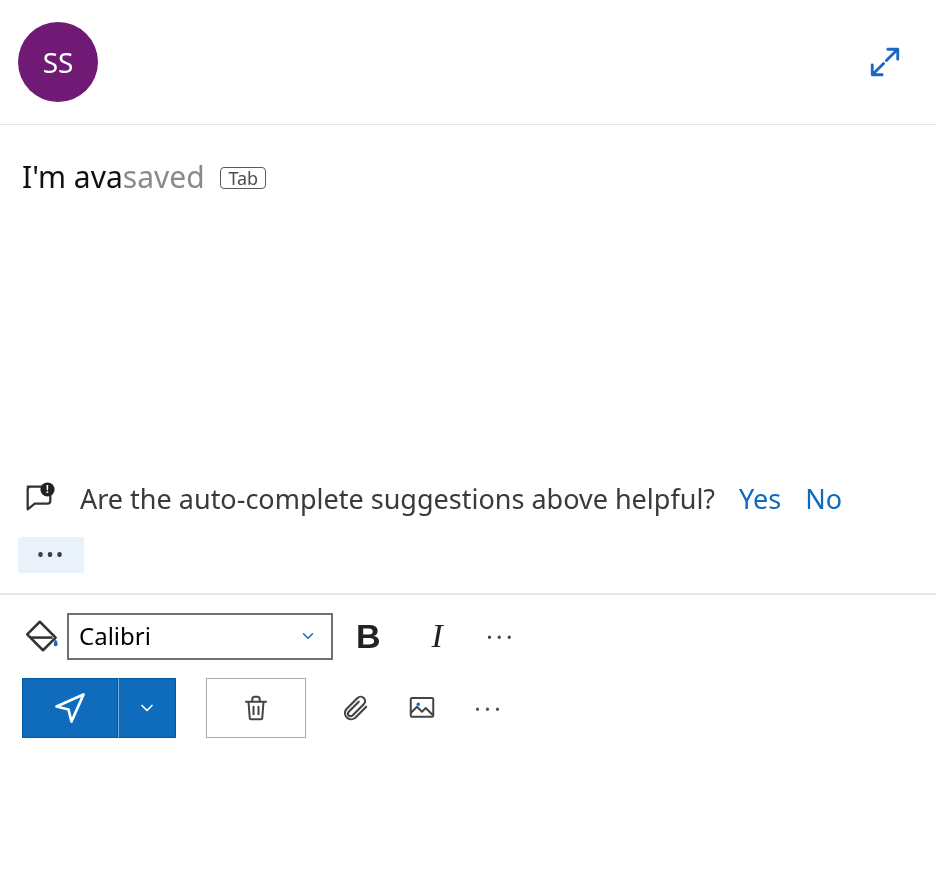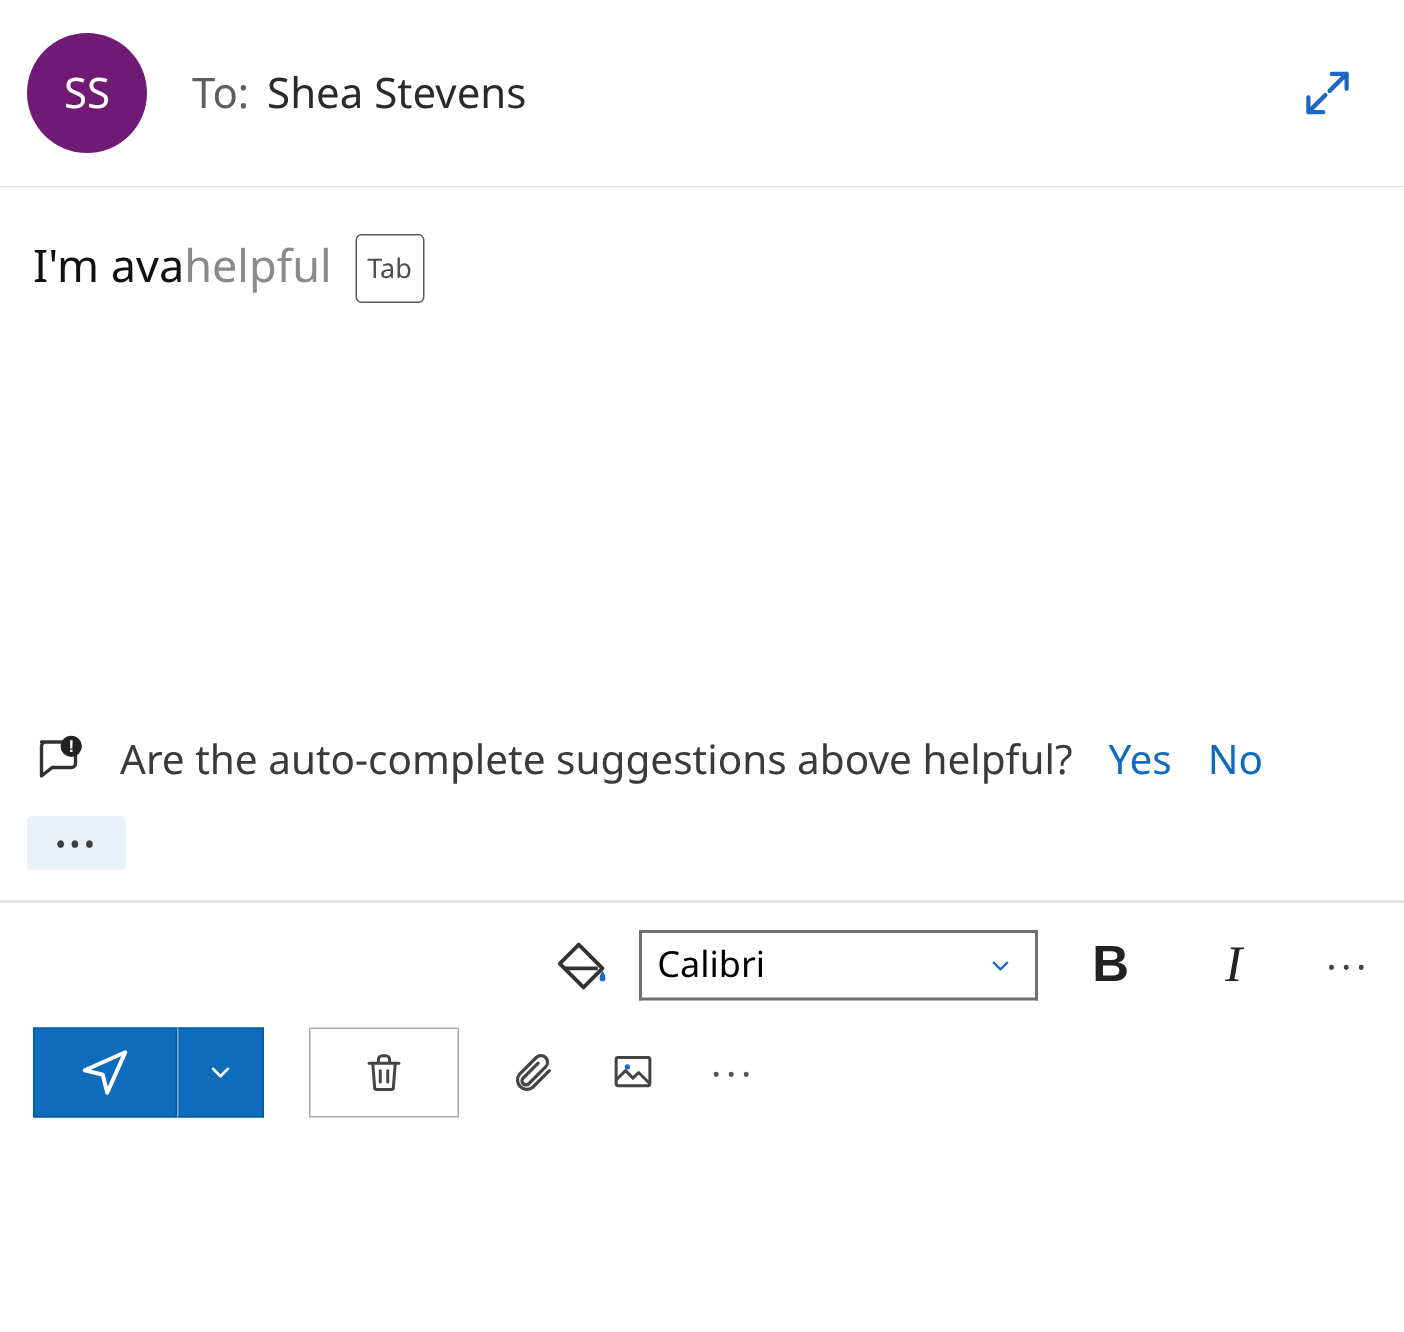--- a/index.html
+++ b/index.html
@@ -36,21 +36,21 @@
   .expand-btn{margin-left:auto;cursor:pointer;padding:6px;}
 
   
   .body-area{padding:32px 22px 10px;font-size:30px;line-height:1.35;}
   .body-line{margin-bottom:44px;}
   .typed{color:#111;}
   .suggest{color:#8a8a8a;}
   .tab-chip{
     display:inline-flex;align-items:center;
     border:1.5px solid #5a5a5a;border-radius:4px;
-    height:46px;padding:0 7px;margin-left:8px;
+    height:22px;padding:0 7px;margin-left:8px;
     font-size:18px;color:#4d4d4d;
     transform:translateY(-3px);
     cursor:default;
   }
 
   
   .feedback-bar{
     display:flex;align-items:center;
     padding:8px 22px 14px;font-size:27px;color:#3a3a3a;
     gap:24px;margin-top:220px;
@@ -64,21 +64,21 @@
   .ellipsis-btn{
     display:inline-flex;align-items:center;justify-content:center;
     width:66px;height:36px;background:#e9f1fb;border-radius:3px;
     font-size:20px;letter-spacing:2px;color:#3f3f3f;cursor:pointer;
   }
 
   
   .format-bar{
     border-top:2px solid var(--light-sep);
     display:flex;align-items:center;
-    padding:18px 22px 18px;gap:16px;justify-content:flex-end;
+    padding:18px 22px 18px;gap:3px;
   }
   .paint-icon{cursor:pointer;padding:2px;}
   .combo{display:flex;align-items:stretch;}
   .combo input{
     border:2px solid #707070;border-right:none;
     font-size:24px;padding:4px 10px 6px;
     font-family:inherit;background:#fff;
   }
   .combo .dd{
     width:48px;border:2px solid #707070;border-left:none;
@@ -124,34 +124,30 @@
 
   svg{display:block;}
 </style>
 </head>
 <body>
 
 <div class="header">
   <div class="avatar">
     <span>SS</span>
   </div>
-  <div class="to-wrap">
-    <span class="to-label">To:</span>
-    <span class="to-value">Shea Stevens</span>
-  </div>
   <div class="expand-btn">
     <svg width="34" height="34" viewBox="0 0 24 24">
       <path d="M14 3h7v7M21 3l-8 8M10 21H3v-7M3 21l8-8" fill="none" stroke="#1c67c5" stroke-width="2" stroke-linecap="round" stroke-linejoin="round"></path>
     </svg>
   </div>
 </div>
 
 <div class="body-area">
   <div class="body-line">
-    <span class="typed">I'm ava</span><span class="suggest">helpful</span>
+    <span class="typed">I'm ava</span><span class="suggest">saved</span>
     <span class="tab-chip">
       <span>Tab</span>
     </span>
   </div>
 </div>
 
 <div class="feedback-bar">
   <span class="fb-icon">
     <svg width="34" height="34" viewBox="0 0 24 24">
       <path d="M4 4h14a2 2 0 0 1 2 2v8a2 2 0 0 1-2 2H9l-5 4V6a2 2 0 0 1 2-2z" fill="none" stroke="#333" stroke-width="1.6" stroke-linejoin="round"></path>

